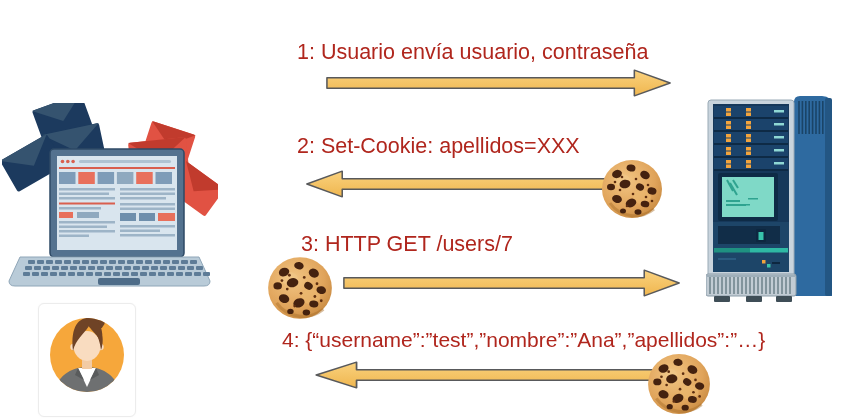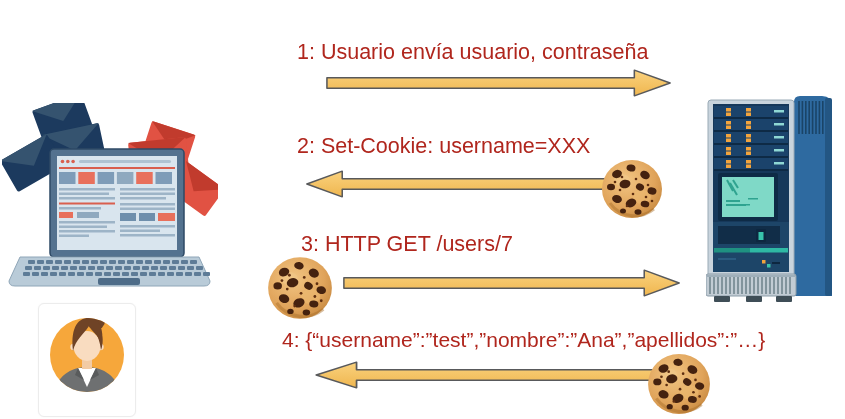--- a/index.html
+++ b/index.html
@@ -351,21 +351,21 @@
   <rect x="8" y="204" width="16" height="6" rx="1" fill="#3F4E57"></rect>
   <rect x="40" y="204" width="16" height="6" rx="1" fill="#3F4E57"></rect>
   <rect x="70" y="204" width="16" height="6" rx="1" fill="#3F4E57"></rect>
 </svg>
 
 <div class="label m1" style="left:297px;top:39px">1: Usuario envía usuario, contraseña</div>
 <svg class="arrow" style="left:325px;top:68px;width:348px" viewBox="0 0 360 34" preserveAspectRatio="none">
   <use href="#arrow-right"></use>
 </svg>
 
-<div class="label m2" style="left:297px;top:133px">2: Set-Cookie: username=XXX</div>
+<div class="label m2" style="left:297px;top:133px">2: Set-Cookie: apellidos=XXX</div>
 <svg class="arrow" style="left:304px;top:169px;width:344px" viewBox="0 0 360 34" preserveAspectRatio="none">
   <use href="#arrow-left"></use>
 </svg>
 <svg class="cookie" style="left:600px;top:157px" width="64" height="64" viewBox="0 0 64 64">
     <use href="#cookie"></use>
   </svg>
 
 <div class="label m3" style="left:301px;top:231px">3: HTTP GET /users/7</div>
 <svg class="arrow" style="left:342px;top:268px;width:340px" viewBox="0 0 360 34" preserveAspectRatio="none">
   <use href="#arrow-right"></use>

